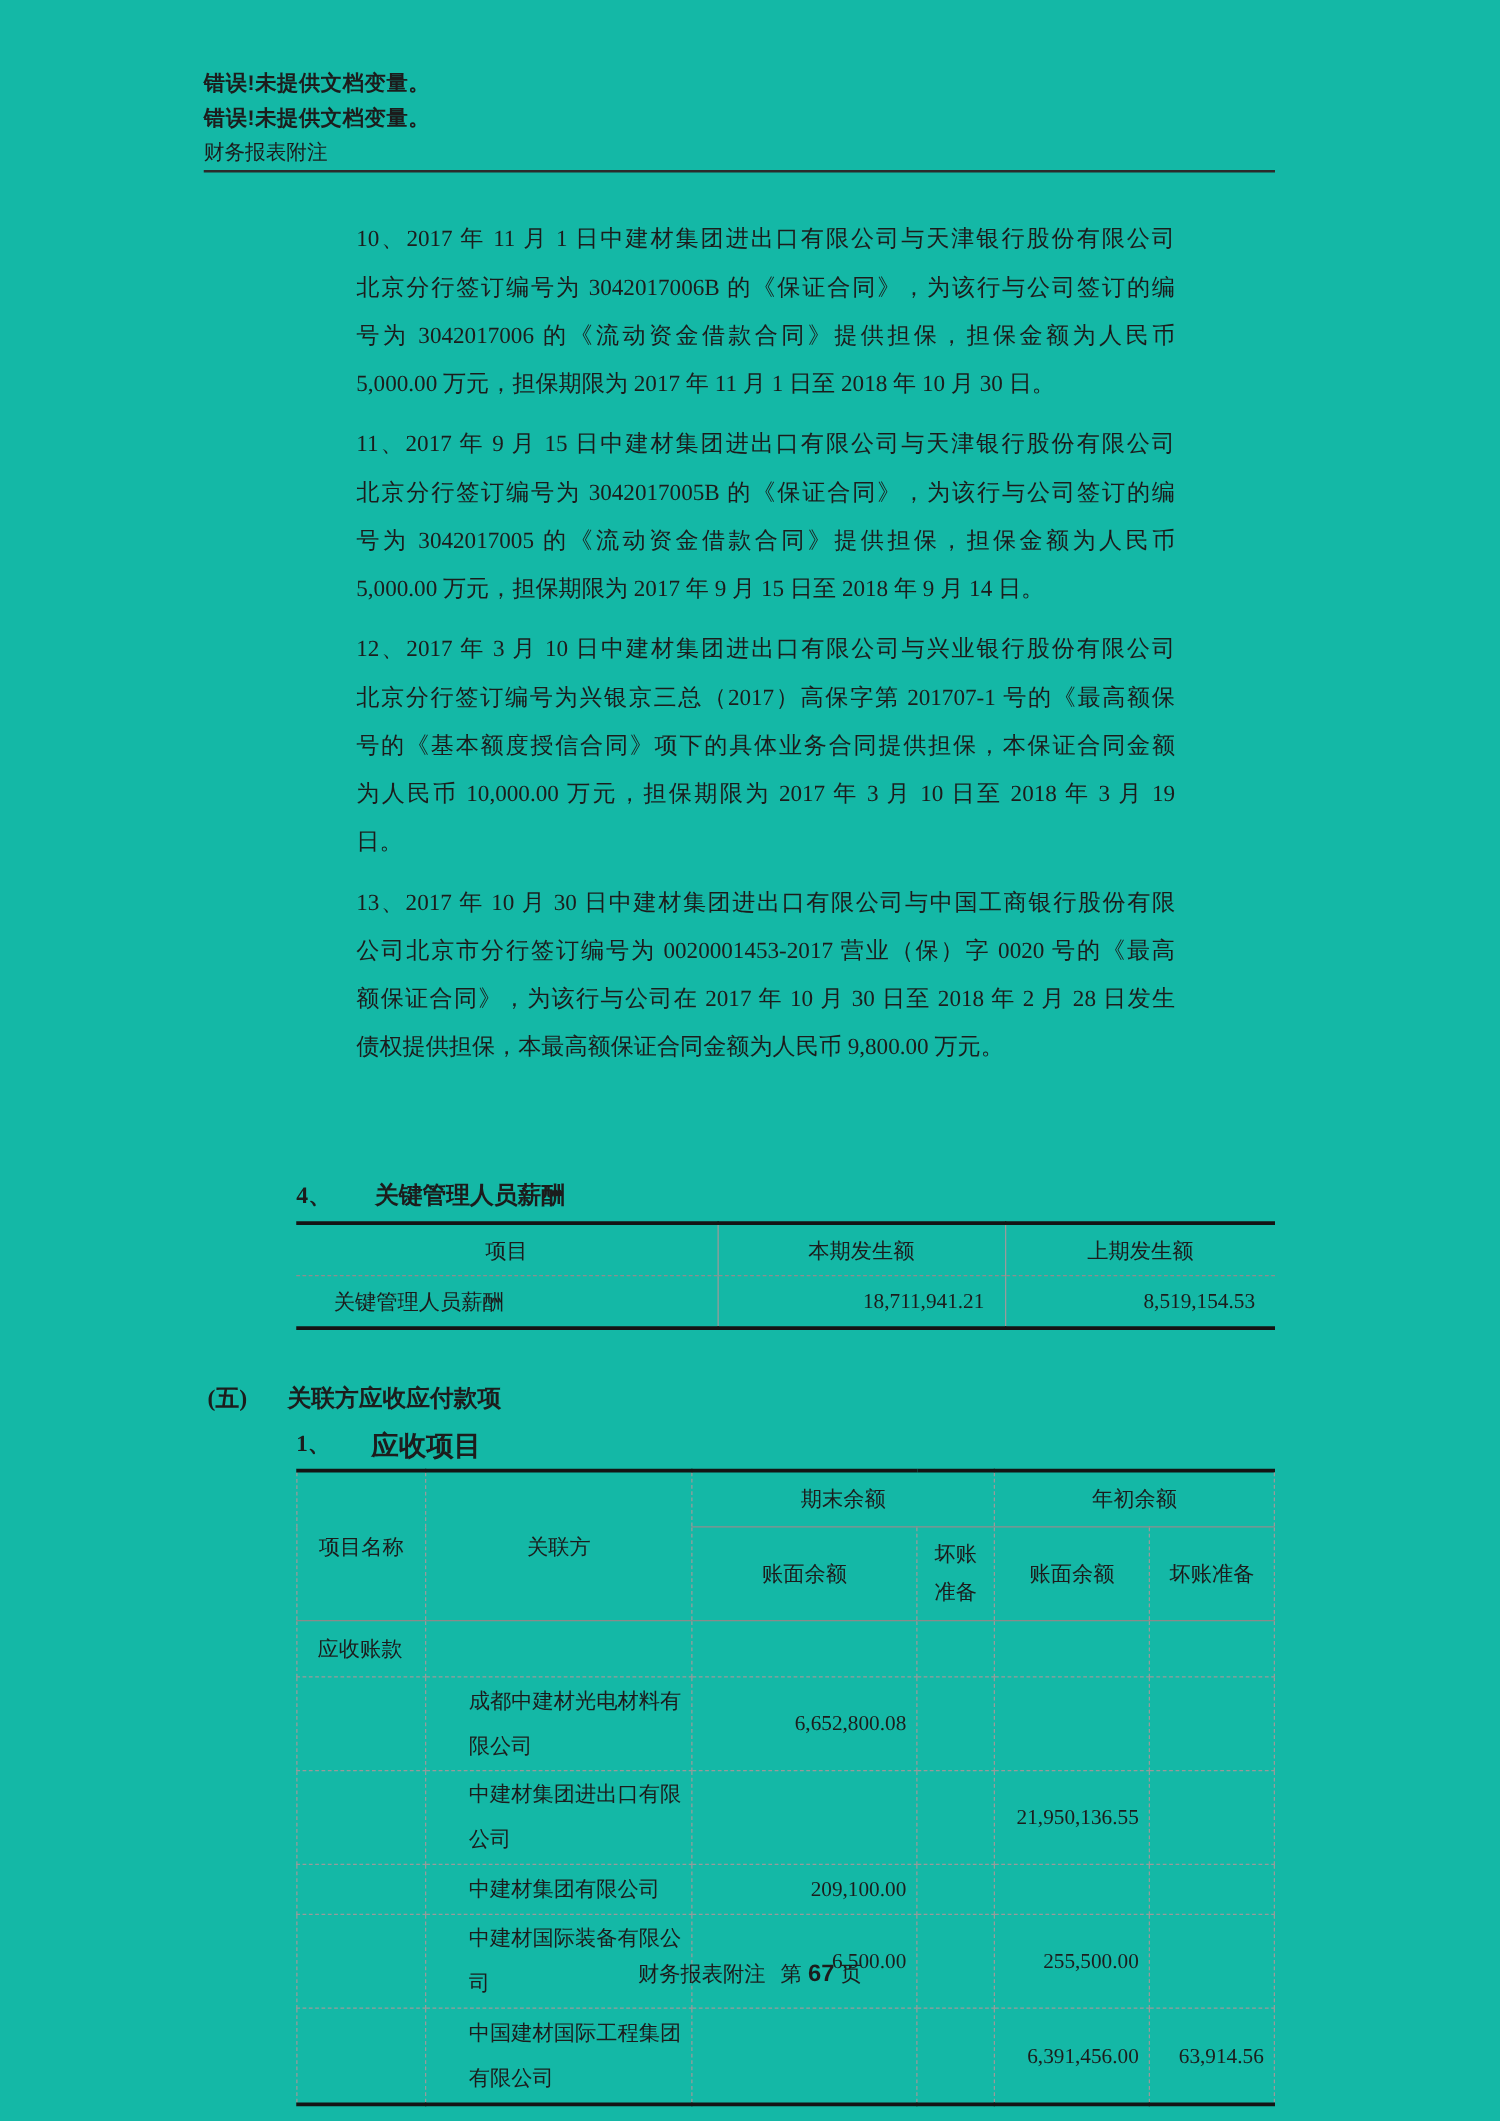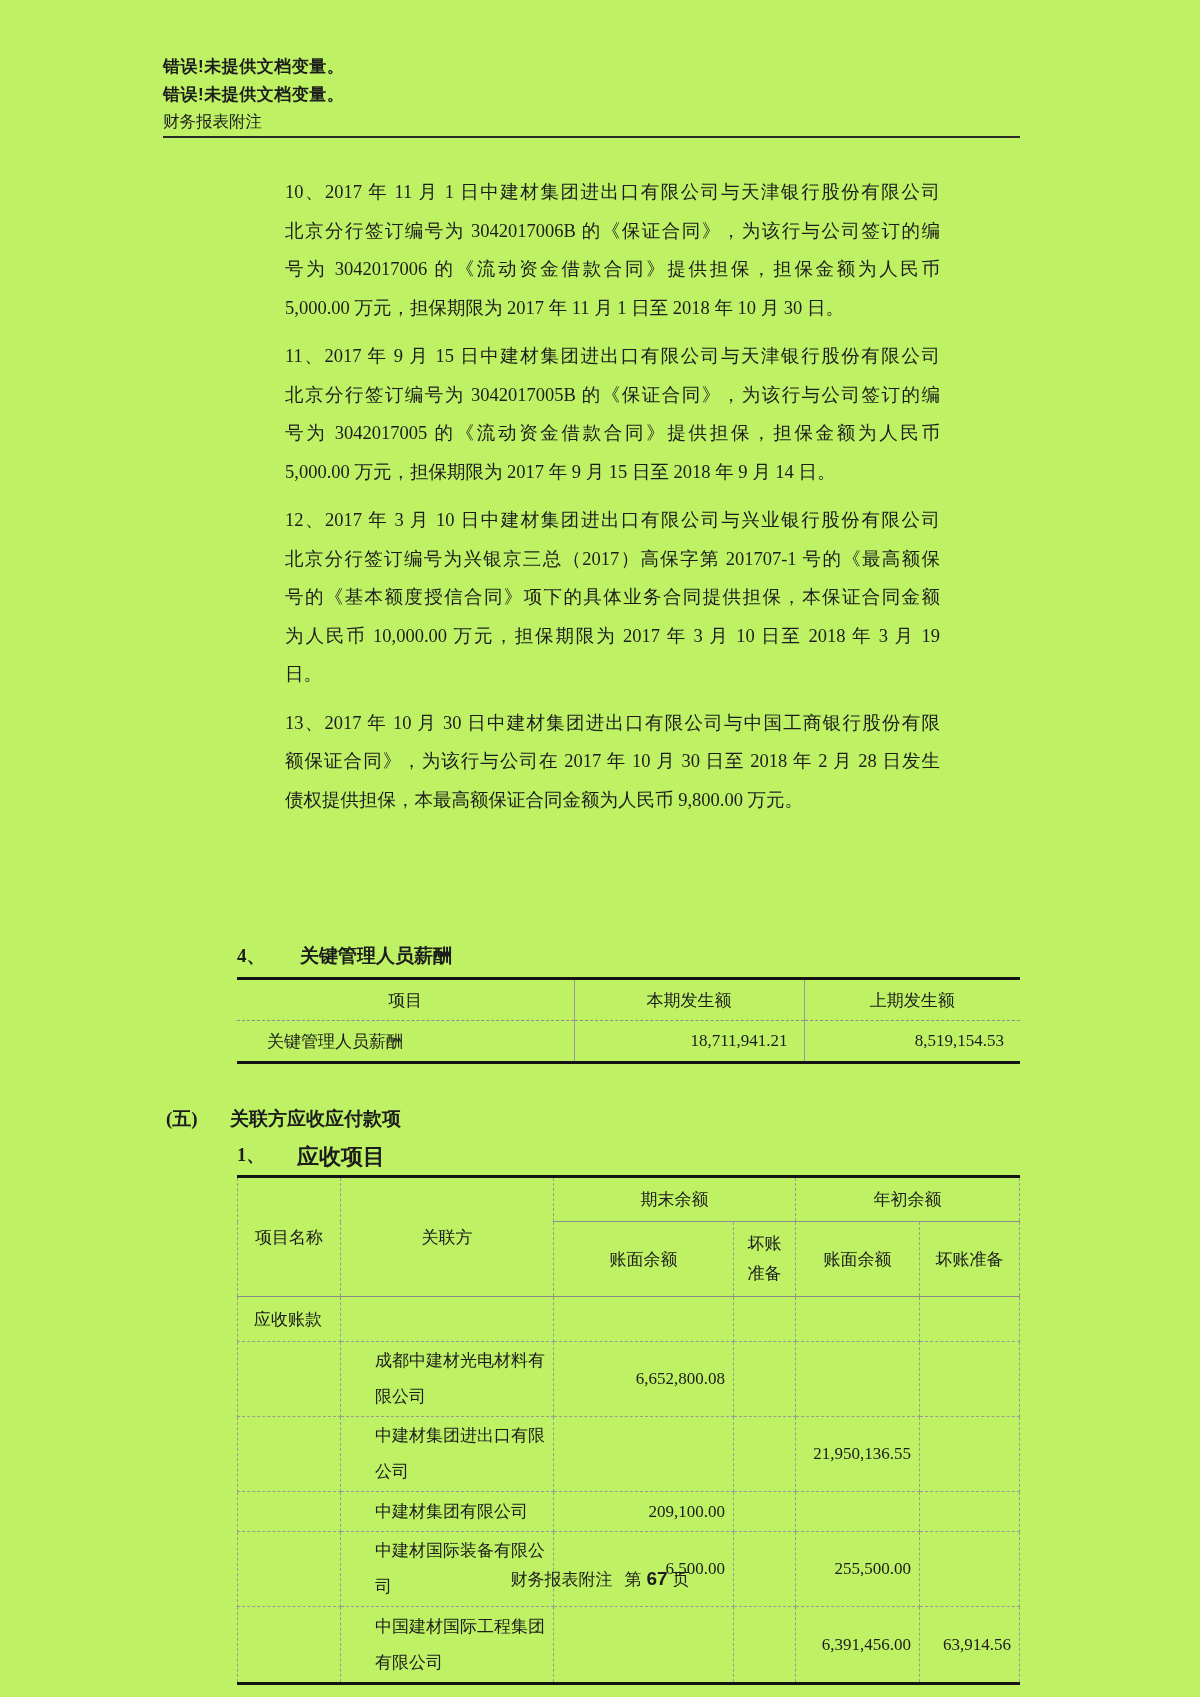--- a/index.html
+++ b/index.html
@@ -1,18 +1,18 @@
 <!DOCTYPE html>
 <html><head>
 <meta charset="utf-8">
 <style>
   html,body{margin:0;padding:0;background:#e8e8e8;}
   #page{
     position:relative;width:1200px;height:1697px;margin:0 auto;
-    background:#bef264;color:#1c1c1c;
+    background:#14b8a6;color:#1c1c1c;
     font-family:"Liberation Serif","DejaVu Serif",serif;
     overflow:hidden;
   }
   
   .hdr-err{position:absolute;left:163px;font-family:"Liberation Sans","DejaVu Sans",sans-serif;
            font-weight:bold;font-size:17px;letter-spacing:.5px;}
   .hdr-err1{top:55px;}
   .hdr-err2{top:83px;}
   .hdr-doc{position:absolute;left:163px;top:111px;font-size:16.5px;}
   .hdr-rule{position:absolute;left:163px;top:136px;width:857px;border-top:2.5px solid #2b2b2b;}
@@ -89,20 +89,21 @@
     </div>
     <div class="para">
       <div class="jl">12、2017 年 3 月 10 日中建材集团进出口有限公司与兴业银行股份有限公司</div>
       <div class="jl">北京分行签订编号为兴银京三总（2017）高保字第 201707-1 号的《最高额保</div>
       <div class="jl">号的《基本额度授信合同》项下的具体业务合同提供担保，本保证合同金额</div>
       <div class="jl">为人民币 10,000.00 万元，担保期限为 2017 年 3 月 10 日至 2018 年 3 月 19</div>
       <div class="ll">日。</div>
     </div>
     <div class="para">
       <div class="jl">13、2017 年 10 月 30 日中建材集团进出口有限公司与中国工商银行股份有限</div>
+      <div class="jl">公司北京市分行签订编号为 0020001453-2017 营业（保）字 0020 号的《最高</div>
       <div class="jl">额保证合同》，为该行与公司在 2017 年 10 月 30 日至 2018 年 2 月 28 日发生</div>
       <div class="ll">债权提供担保，本最高额保证合同金额为人民币 9,800.00 万元。</div>
     </div>
   </div>
 
   <div class="h-num sec4-num">4、</div>
   <div class="h-title sec4-title">关键管理人员薪酬</div>
 
   <table id="t1">
     <colgroup>

